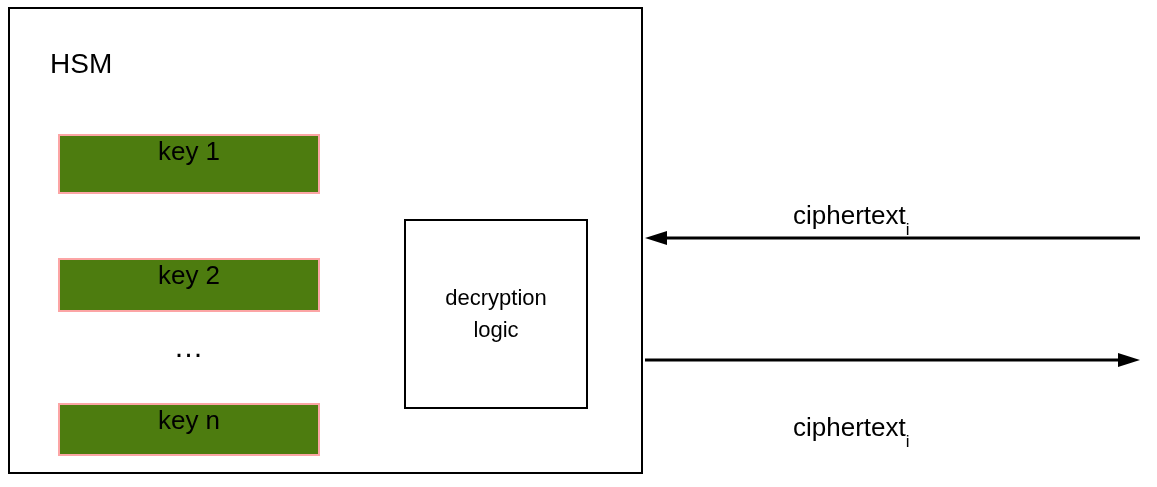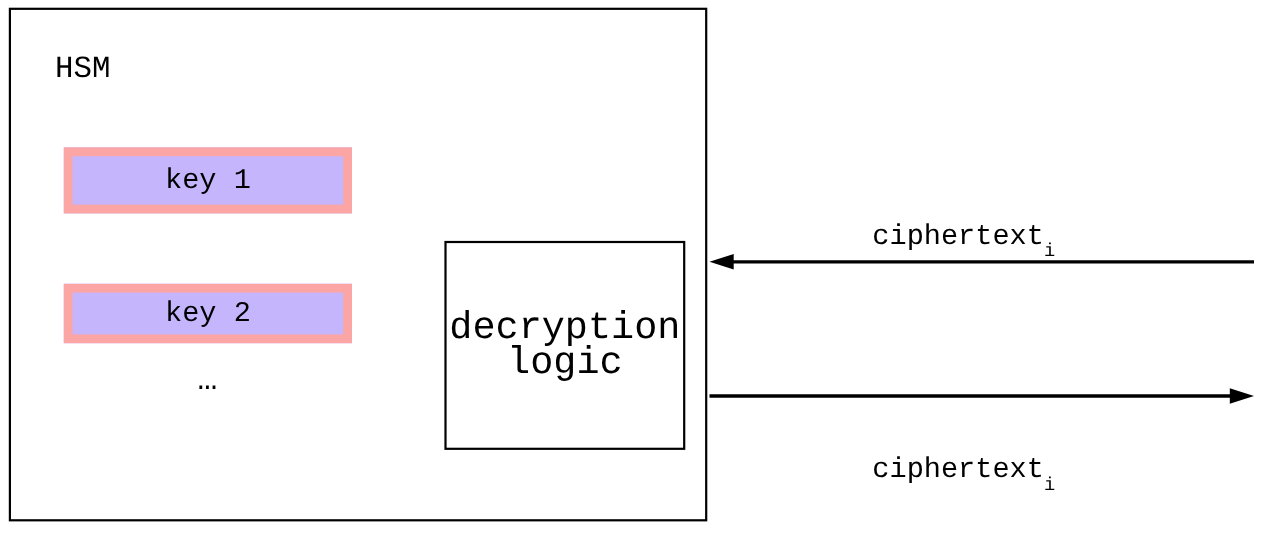--- a/index.html
+++ b/index.html
@@ -5,21 +5,21 @@
   html, body {
     margin: 0;
     padding: 0;
     background: #ffffff;
   }
   #canvas {
     position: relative;
     width: 1157px;
     height: 487px;
     background: #ffffff;
-    font-family: Liberation Mono, monospace;
+    font-family: Liberation Sans, sans-serif;
     color: #000000;
     overflow: hidden;
   }
 
   
   .hsm-box {
     position: absolute;
     left: 8px;
     top: 7px;
     width: 635px;
@@ -35,25 +35,25 @@
     font-size: 28px;
     line-height: 32px;
     white-space: nowrap;
   }
 
   
   .key-box {
     position: absolute;
     left: 58px;
     width: 262px;
-    border: 8px solid #fca5a5;
+    border: 2px solid #fca5a5;
     box-sizing: border-box;
-    background: #c4b5fd;
+    background: #4d7c0f;
     display: flex;
-    align-items: center;
+    align-items: flex-start;
     justify-content: center;
     font-size: 26px;
     line-height: 30px;
   }
   .key-box-1 { top: 134px; height: 60px; }
   .key-box-2 { top: 222px; height: 54px; margin-top: 36px; }
   .key-box-n { top: 403px; height: 53px; }
 
   .keys-ellipsis {
     position: absolute;
@@ -64,30 +64,30 @@
     font-size: 30px;
     line-height: 34px;
     letter-spacing: 1px;
   }
 
   
   .decrypt-box {
     position: absolute;
     left: 404px;
     top: 219px;
-    width: 219px;
+    width: 184px;
     height: 190px;
     border: 2px solid #000000;
     box-sizing: border-box;
     background: #ffffff;
     display: flex;
     flex-direction: column;
     align-items: center;
     justify-content: center;
-    font-size: 35px;
+    font-size: 22px;
     line-height: 32px;
     text-align: center;
   }
 
   
   .arrow-svg {
     position: absolute;
     left: 0;
     top: 0;
     width: 1157px;
@@ -125,20 +125,23 @@
   <div class="key-box key-box-1">
     <span>key 1</span>
   </div>
 
   <div class="key-box key-box-2">
     <span>key 2</span>
   </div>
 
   <div class="keys-ellipsis">…</div>
 
+  <div class="key-box key-box-n">
+    <span>key n</span>
+  </div>
 
   <div class="decrypt-box">
     <span>decryption</span>
     <span>logic</span>
   </div>
 
   <svg class="arrow-svg" viewBox="0 0 1157 487">
 
     <g>
       <line x1="1140" y1="238" x2="661" y2="238" stroke="#000000" stroke-width="3"></line>

